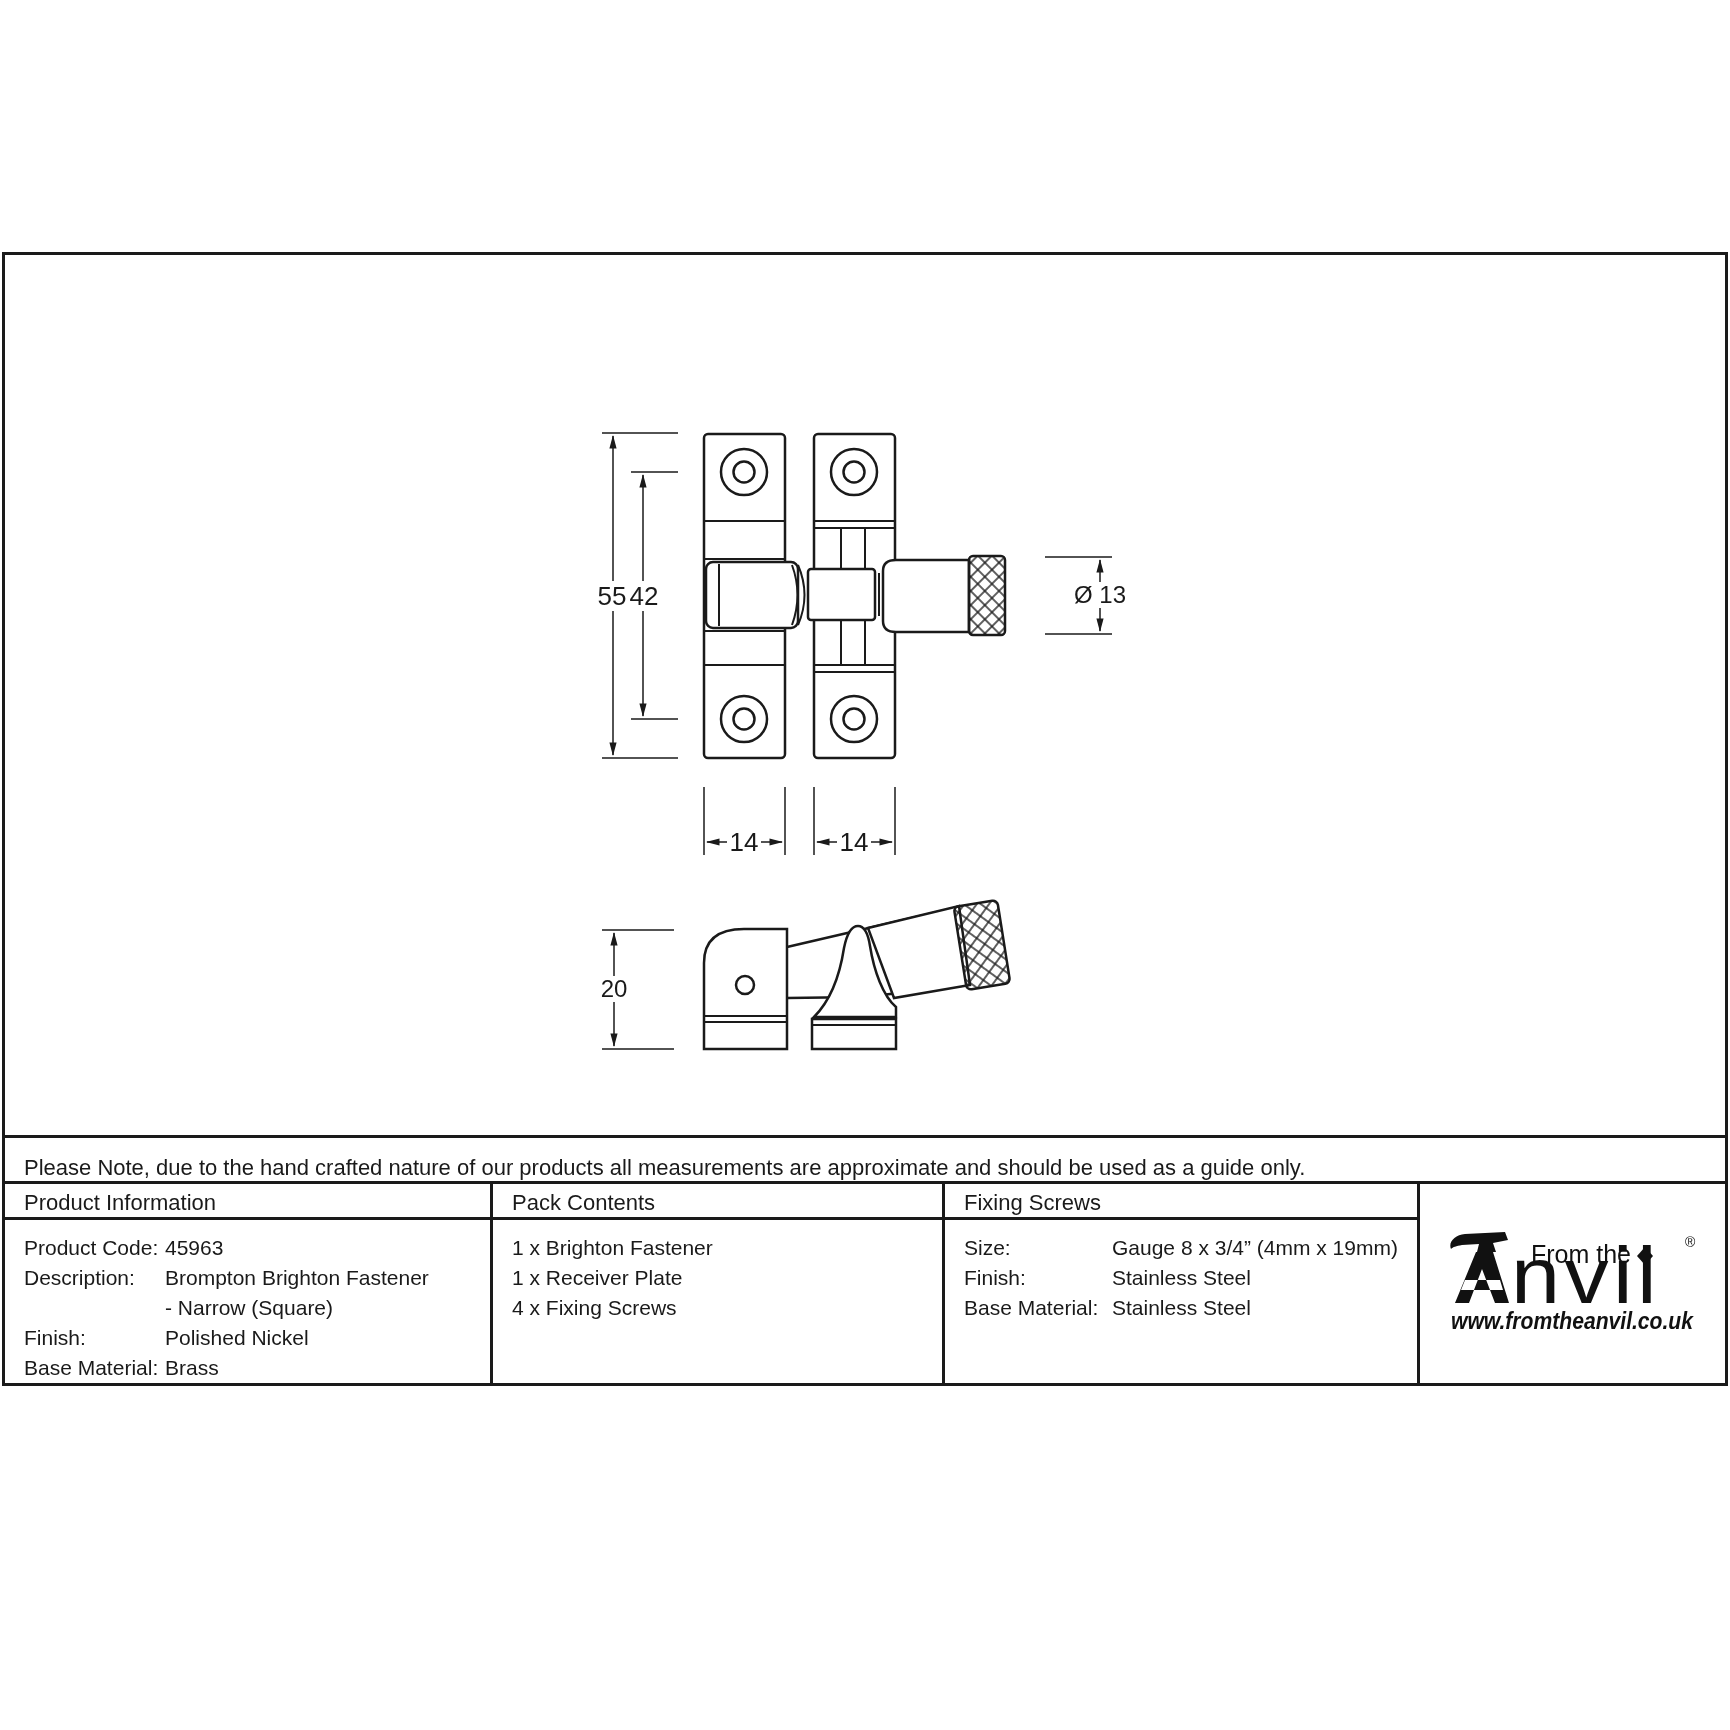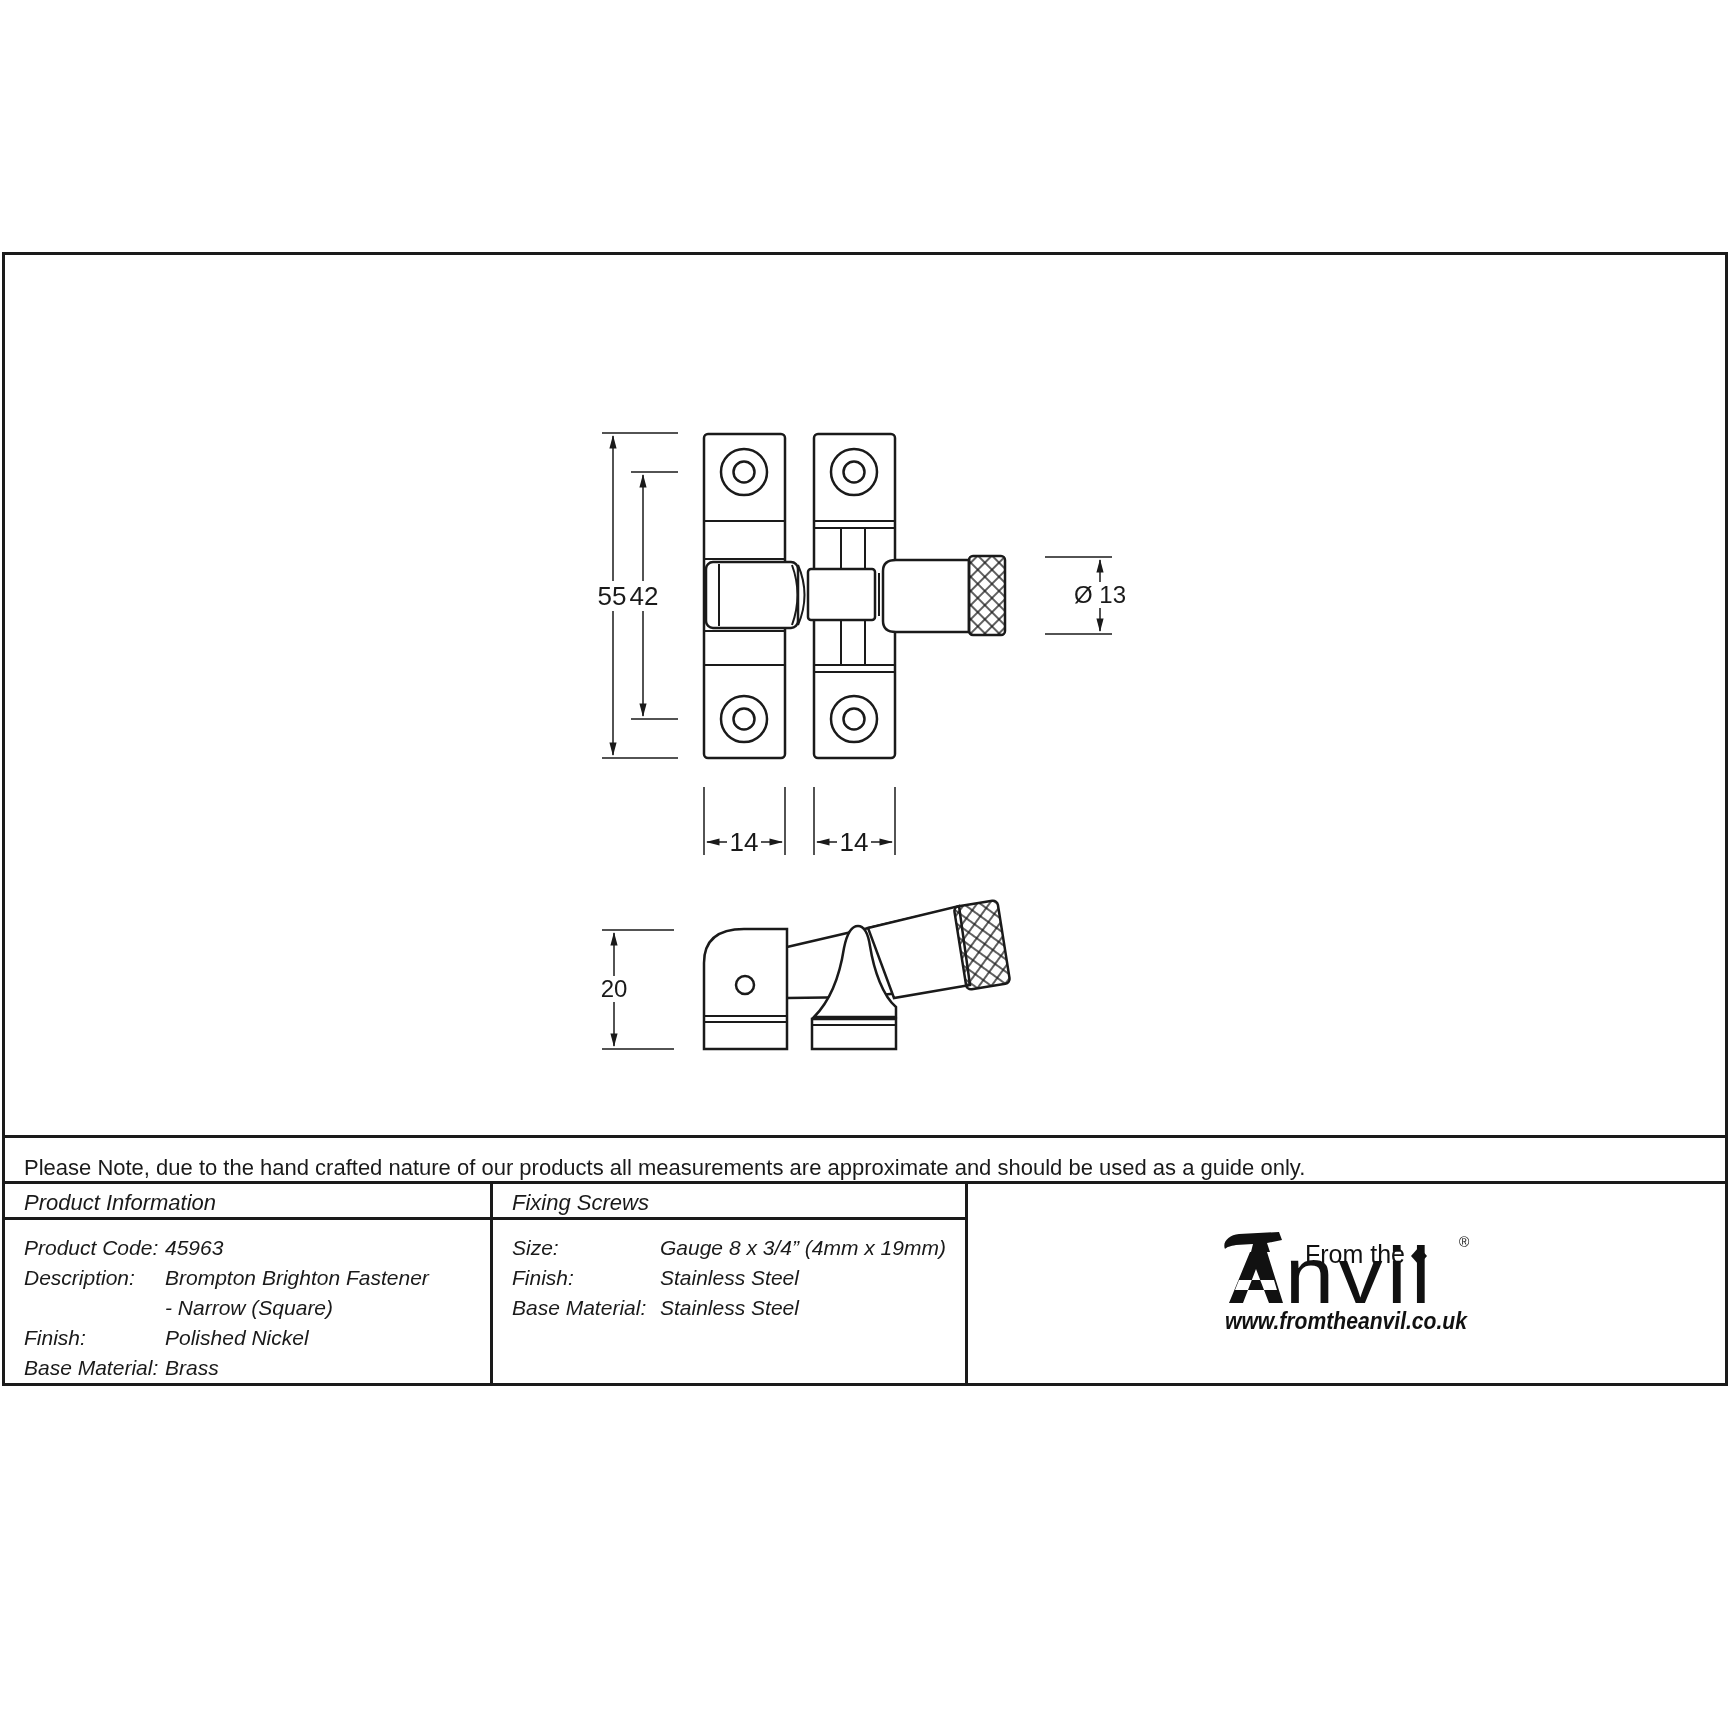--- a/index.html
+++ b/index.html
@@ -5,21 +5,21 @@
   html,body{margin:0;padding:0;background:#fff;}
   .page{position:relative;width:1730px;height:1730px;background:#fff;
         font-family:"Liberation Sans",sans-serif;color:#1a1a1a;}
   .sheet{position:absolute;left:2px;top:252px;width:1726px;height:1134px;
          border:3px solid #1a1a1a;box-sizing:border-box;display:flex;flex-direction:column;}
   .drawing-area{height:954px;position:relative;overflow:hidden;}
   .note-row{height:47px;border-top:3px solid #1a1a1a;display:flex;align-items:flex-end;
             padding-left:19px;font-size:22px;}
   .spec-table{flex:1;border-top:3px solid #1a1a1a;display:flex;flex-direction:row;}
   .col{box-sizing:border-box;height:100%;}
-  .col-border{border-right:3px solid #1a1a1a;font-style:italic;}
+  .col-border{border-right:3px solid #1a1a1a;}
   .col-product{width:488px;}
   .col-pack{width:452px;}
   .col-screws{width:475px;}
   .col-logo{flex:1;display:flex;align-items:center;justify-content:center;}
   .col-header{height:36px;box-sizing:border-box;border-bottom:3px solid #1a1a1a;
               padding:6px 0 0 19px;font-size:22px;}
   .col-body{padding:13px 0 0 19px;font-size:21px;}
   .kv-row{display:flex;line-height:30px;}
   .kv-label{width:141px;flex:none;}
   .kv-label-wide{width:148px;flex:none;}
@@ -184,20 +184,28 @@
             <span class="kv-label">Finish:</span>
             <span class="kv-value">Polished Nickel</span>
           </div>
           <div class="kv-row">
             <span class="kv-label">Base Material:</span>
             <span class="kv-value">Brass</span>
           </div>
         </div>
       </div>
 
+      <div class="col col-border col-pack">
+        <div class="col-header">Pack Contents</div>
+        <div class="col-body">
+          <div class="list-row">1 x Brighton Fastener</div>
+          <div class="list-row">1 x Receiver Plate</div>
+          <div class="list-row">4 x Fixing Screws</div>
+        </div>
+      </div>
 
       <div class="col col-border col-screws">
         <div class="col-header">Fixing Screws</div>
         <div class="col-body">
           <div class="kv-row">
             <span class="kv-label-wide">Size:</span>
             <span class="kv-value">Gauge 8 x 3/4” (4mm x 19mm)</span>
           </div>
           <div class="kv-row">
             <span class="kv-label-wide">Finish:</span>

